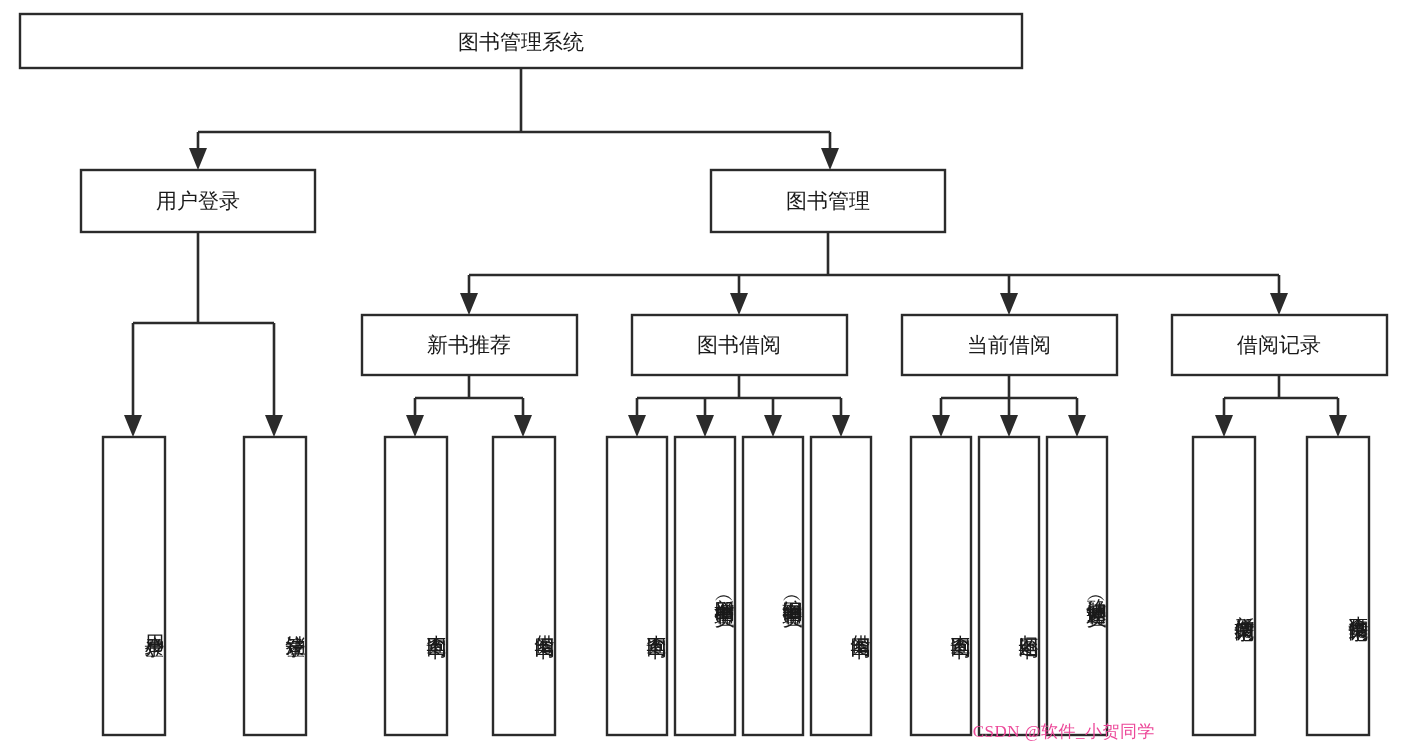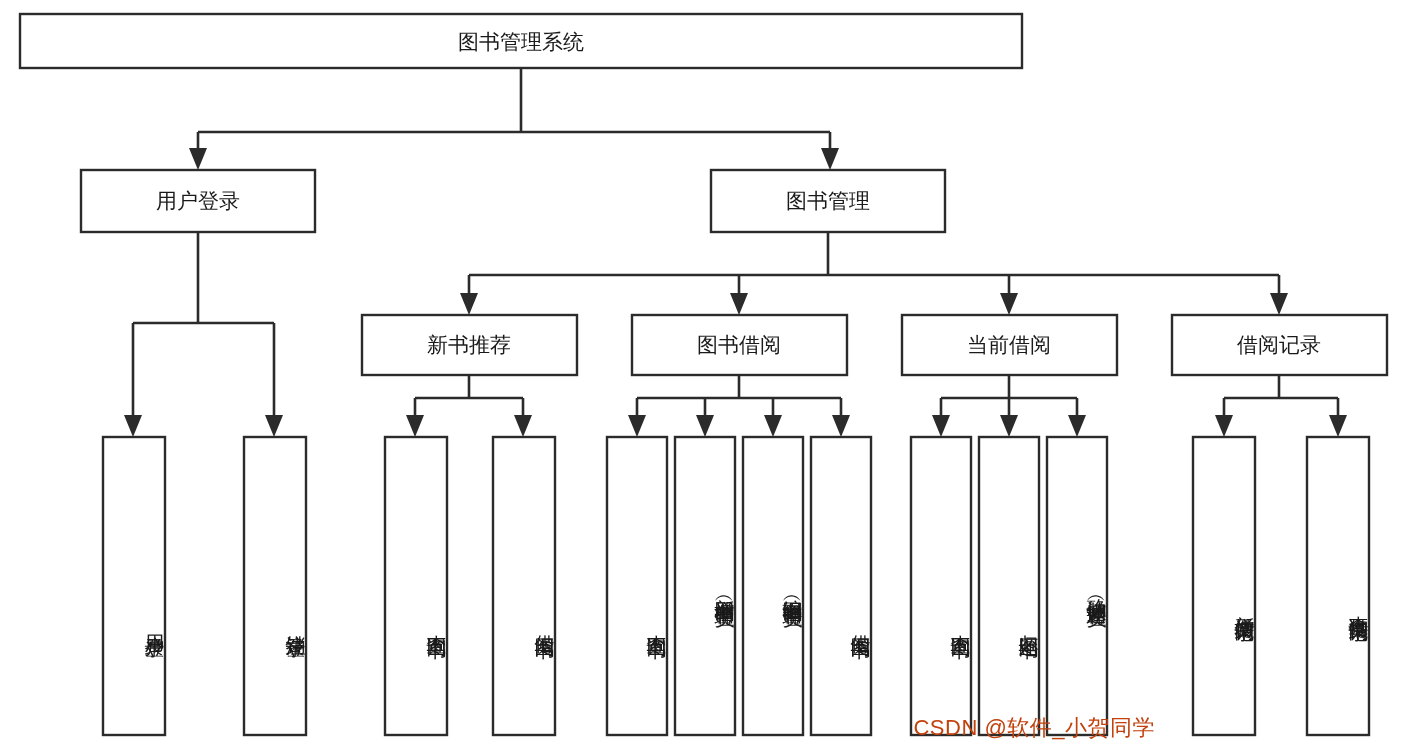--- a/index.html
+++ b/index.html
@@ -59,23 +59,23 @@
     display: flex;
     align-items: flex-start;
     justify-content: center;
     white-space: pre;
     pointer-events: none;
   }
   .watermark {
     position: absolute;
     right: 8px;
     bottom: 4px;
-    font-family: Liberation Sans, sans-serif;
-    font-size: 22px;
-    color: #c2410c;
+    font-family: Liberation Serif, serif;
+    font-size: 17px;
+    color: #ec4899;
     letter-spacing: 0.5px;
     white-space: nowrap;
   }
 </style>
 </head>
 <body>
 
 <div id="diagram-root">
 
   <svg id="flow-svg" viewBox="0 0 1405 747">

